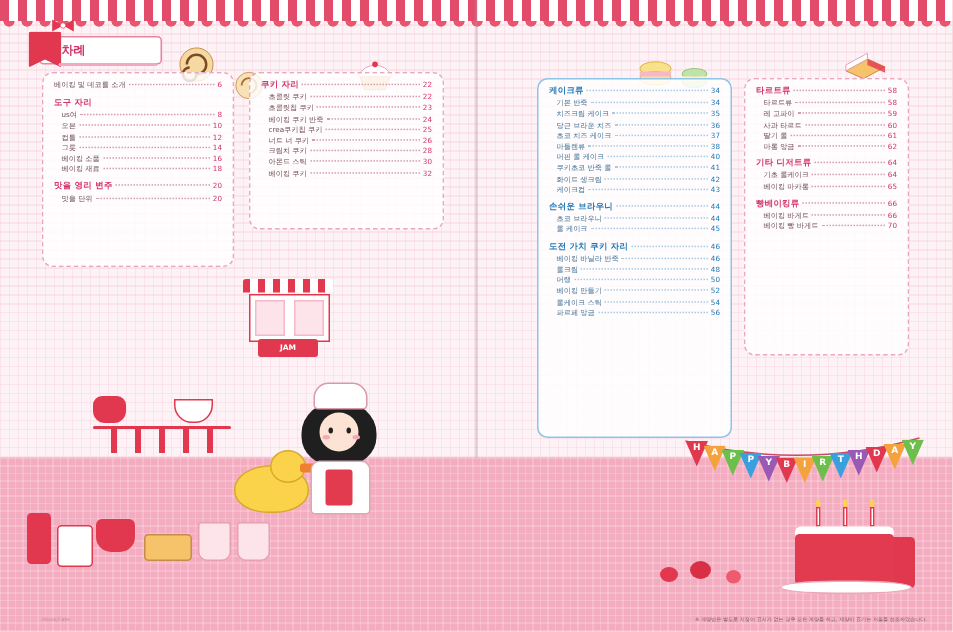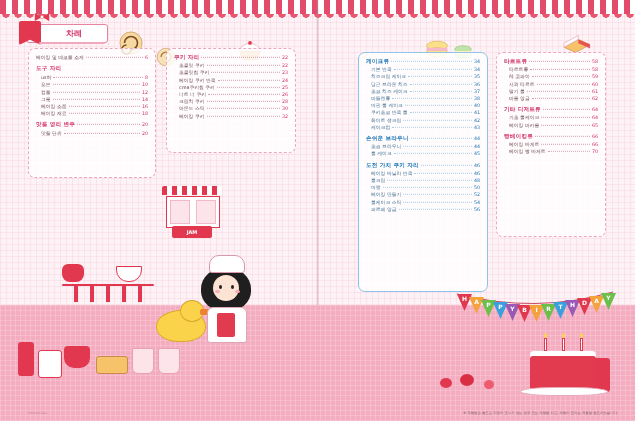--- a/index.html
+++ b/index.html
@@ -76,21 +76,21 @@
   .row.blue{color:#3f6f93;}
   .row.blue .dots{border-bottom-color:#a8cbe5;}
   .row.blue .pg{color:#1f77b4;}
   .row.ind{padding-left:5px;}
   .spacer{height:4px;}
 
   
   .ribbon{
     position:absolute;left:26px;top:24px;width:80px;height:17px;
     background:#fff;border:1px solid #e8849f;border-radius:3px;
-    display:flex;align-items:center;justify-content:center;
+    display:flex;align-items:center;
   }
   .ribbon .tag{
     position:absolute;left:-8px;top:-4px;width:22px;height:24px;
     background:#e2384f;border-radius:2px;
     clip-path:polygon(0 0,100% 0,100% 100%,50% 78%,0 100%);
   }
   .ribbon .txt{
     font-size:8px;color:#d2336b;font-weight:bold;padding-left:14px;
   }
   .ribbon .underline{

